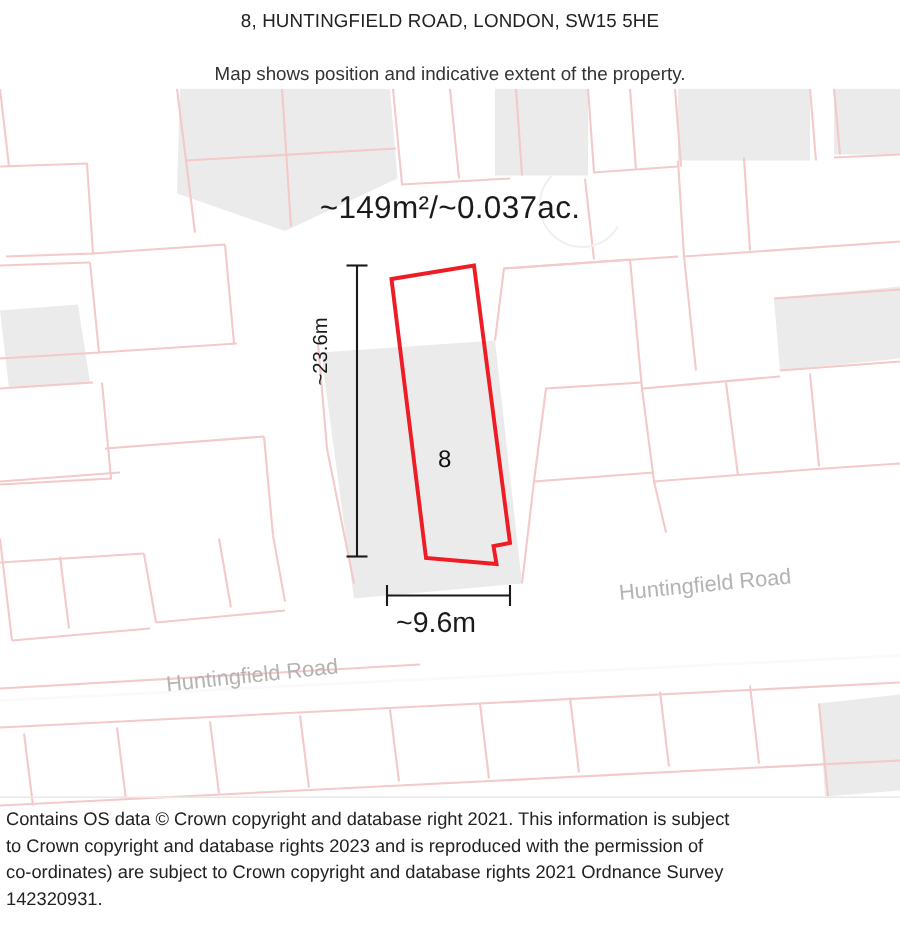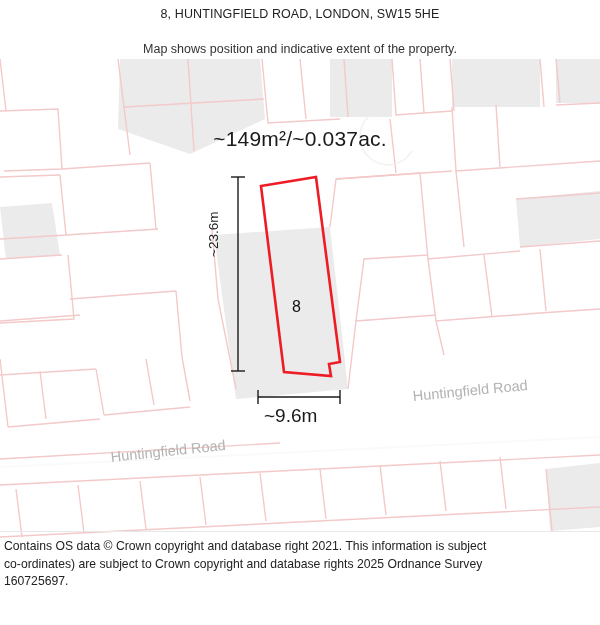--- a/index.html
+++ b/index.html
@@ -245,17 +245,18 @@
     <div class="vdim-label">~23.6m</div>
     <div class="hdim-label">~9.6m</div>
     <div class="road-label road-label-1">Huntingfield Road</div>
     <div class="road-label road-label-2">Huntingfield Road</div>
   </div>
 
   <div class="divider"></div>
 
   <div class="footer">
     <div class="footer-line">Contains OS data © Crown copyright and database right 2021. This information is subject</div>
-    <div class="footer-line">co-ordinates) are subject to Crown copyright and database rights 2025 Ordnance Survey</div>
-    <div class="footer-line">160725697.</div>
+    <div class="footer-line">to Crown copyright and database rights 2023 and is reproduced with the permission of</div>
+    <div class="footer-line">co-ordinates) are subject to Crown copyright and database rights 2021 Ordnance Survey</div>
+    <div class="footer-line">142320931.</div>
   </div>
 
 </div>
 
 </body></html>

